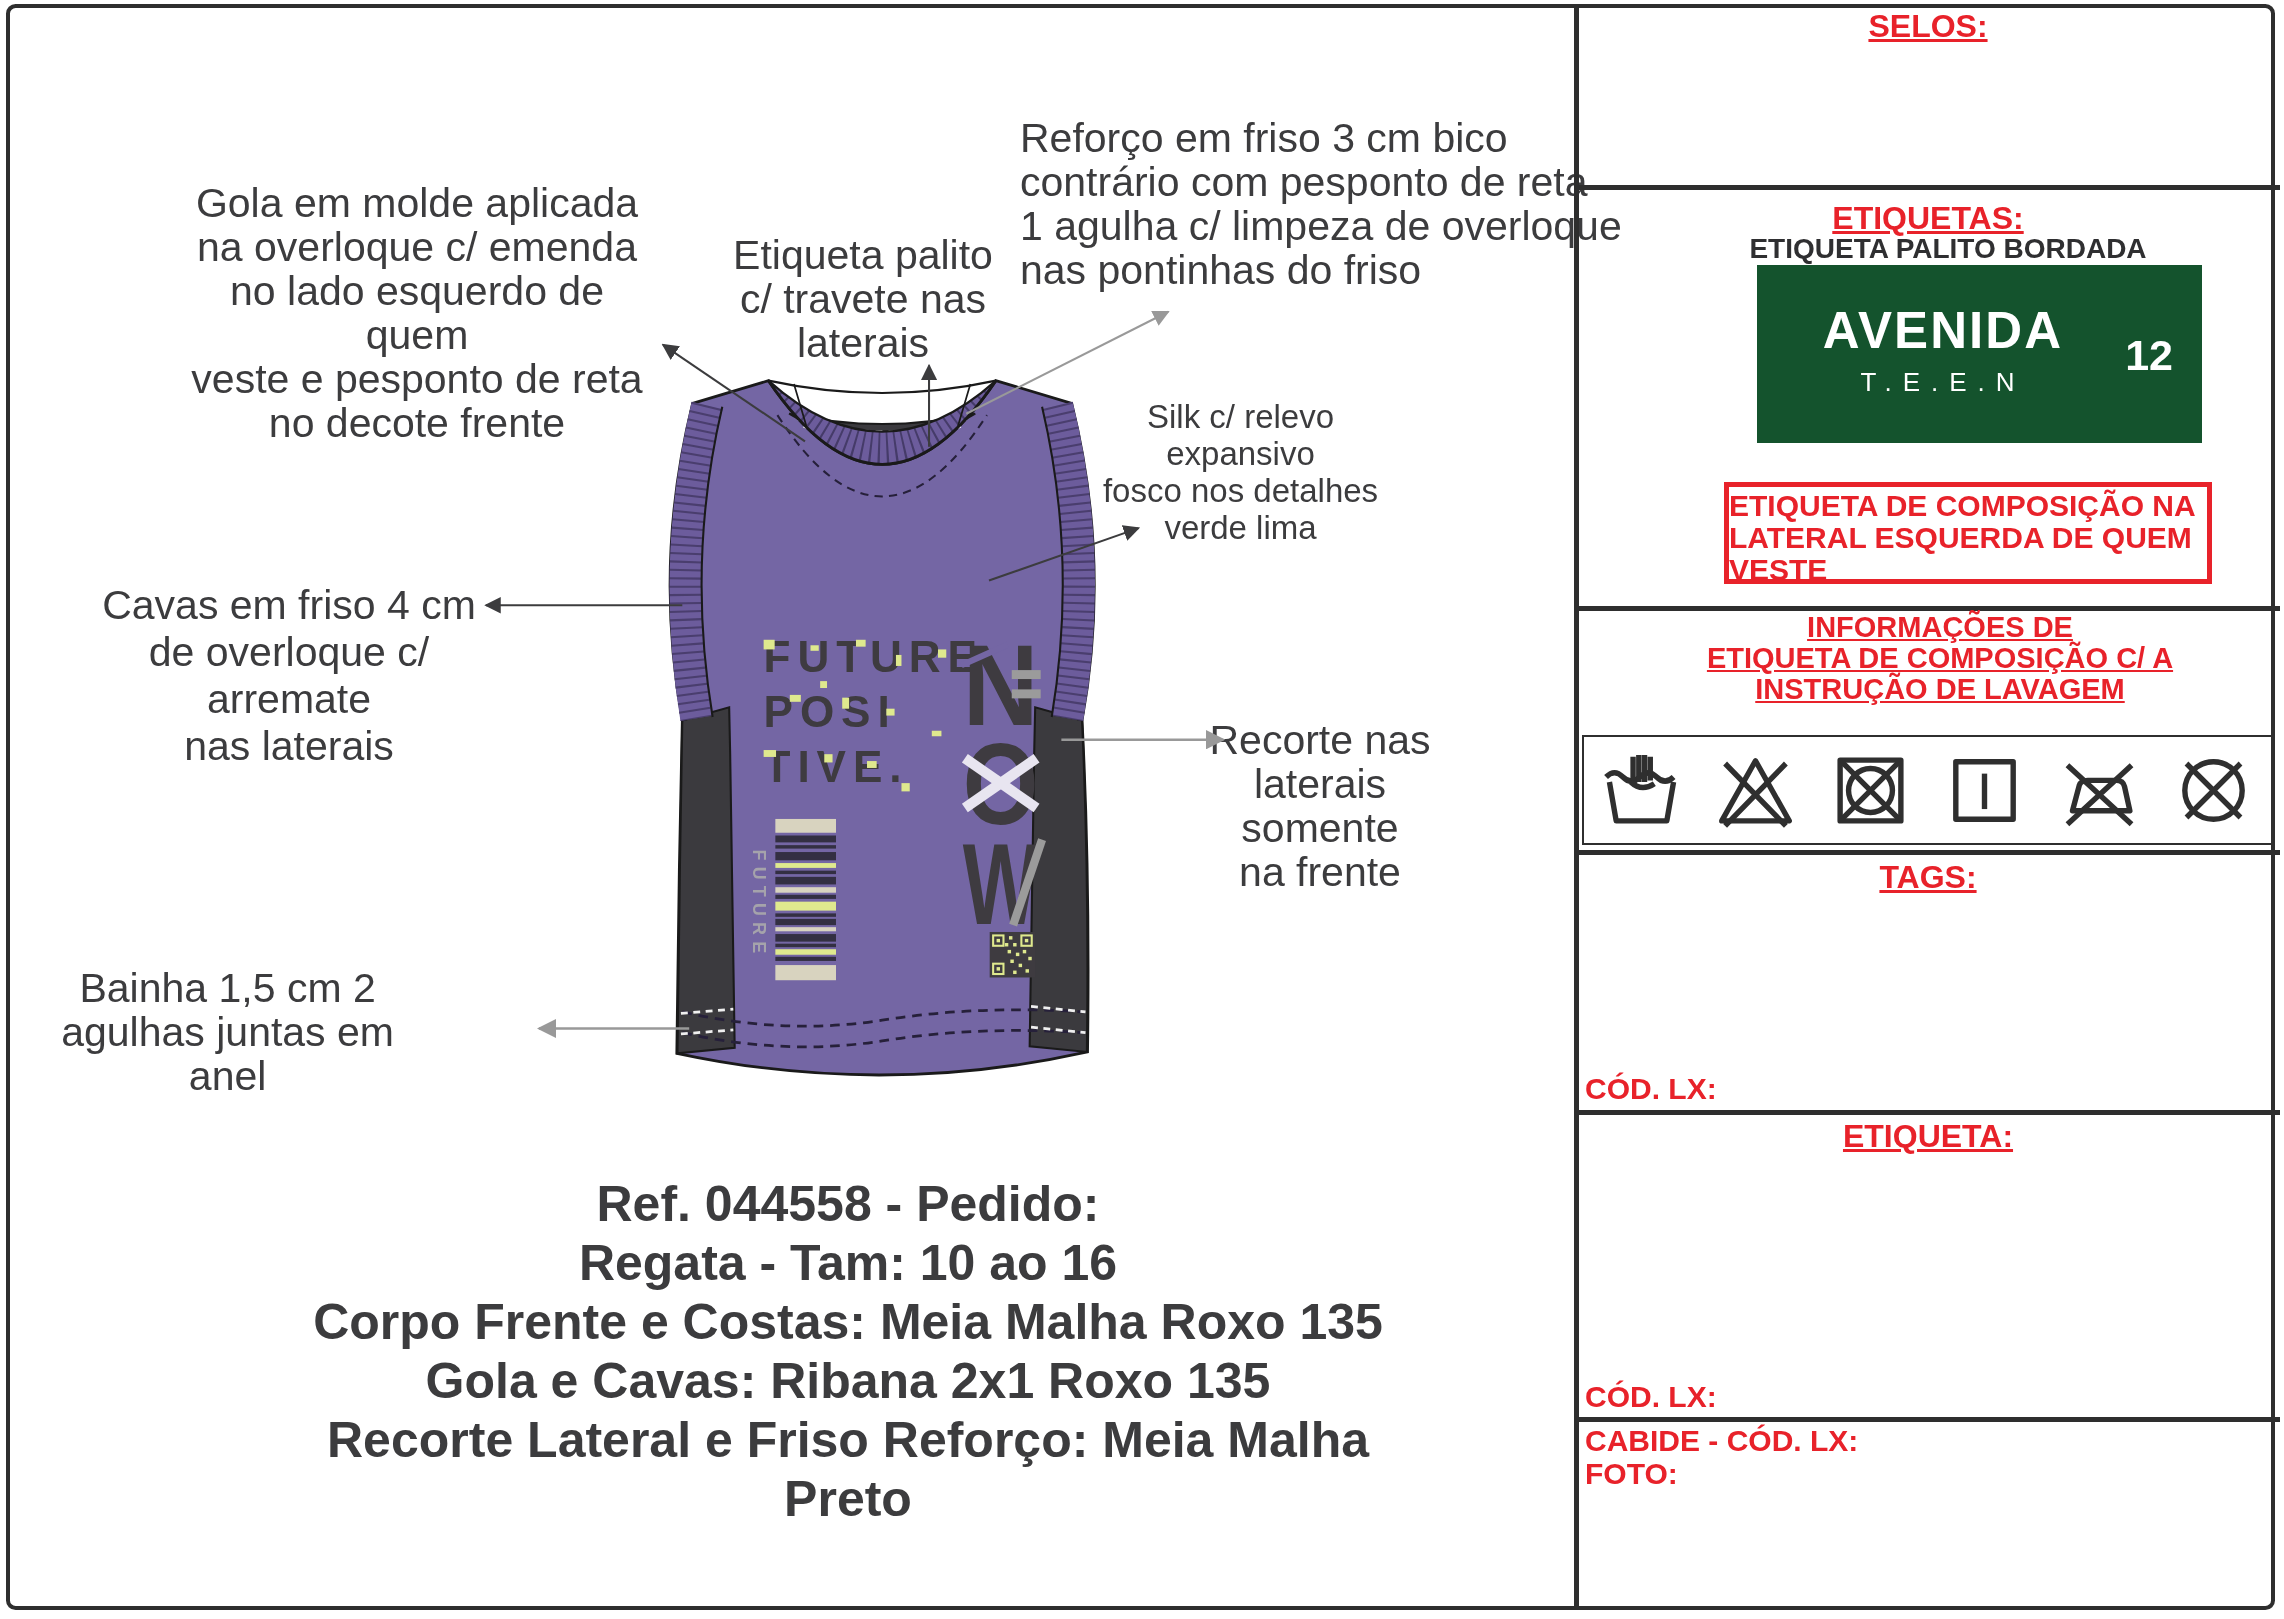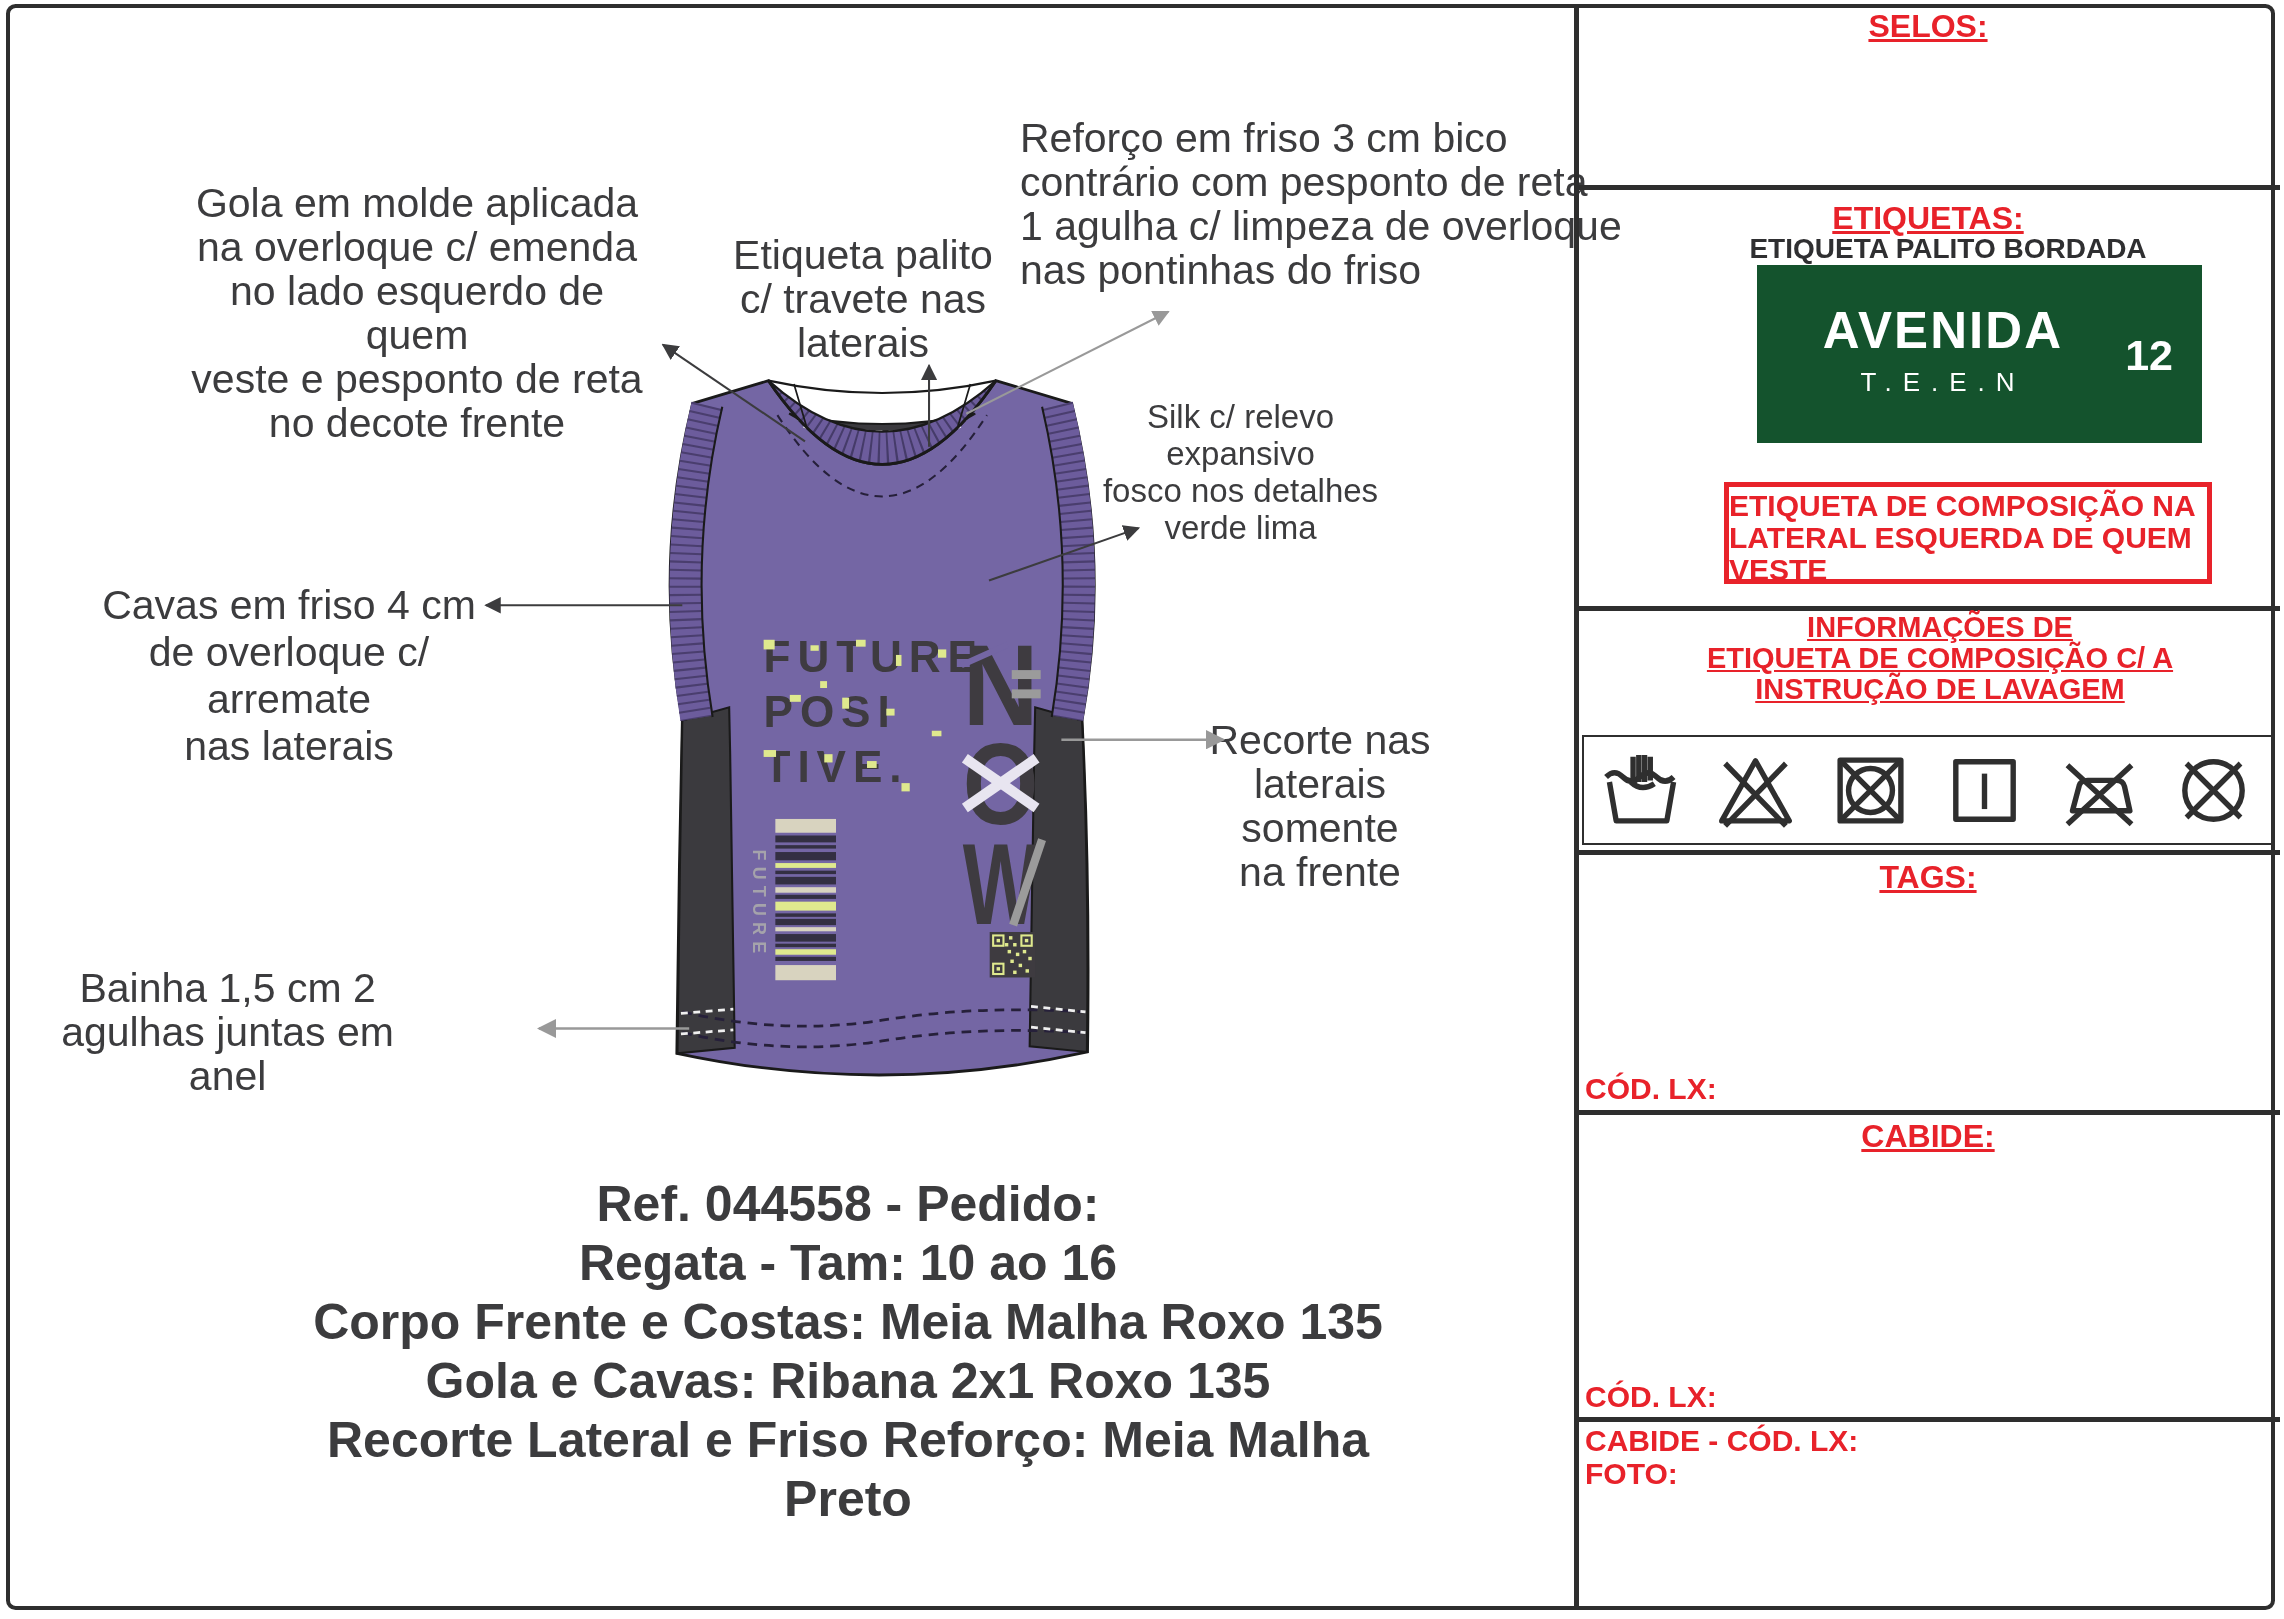--- a/index.html
+++ b/index.html
@@ -284,20 +284,20 @@
     </svg>
     <svg class="careico" viewBox="0 0 24 24" fill="none" stroke="#2f2f2f" stroke-width="1.6" stroke-linejoin="round">
       <circle cx="12" cy="12" r="8.5"></circle>
       <path d="M4,4 L20,20 M20,4 L4,20"></path>
     </svg>
   </div>
 
   <div class="sb-head" style="top:859px;">TAGS:</div>
   <div class="redlab" style="left:1585px;top:1072px;">CÓD. LX:</div>
 
-  <div class="sb-head" style="top:1118px;">CABIDE:</div>
+  <div class="sb-head" style="top:1118px;">ETIQUETA:</div>
   <div class="redlab" style="left:1585px;top:1380px;">CÓD. LX:</div>
 
   <div class="redlab" style="left:1585px;top:1424px;">CABIDE - CÓD. LX:</div>
   <div class="redlab" style="left:1585px;top:1457px;">FOTO:</div>
 
 </div>
 
 
 </body></html>

